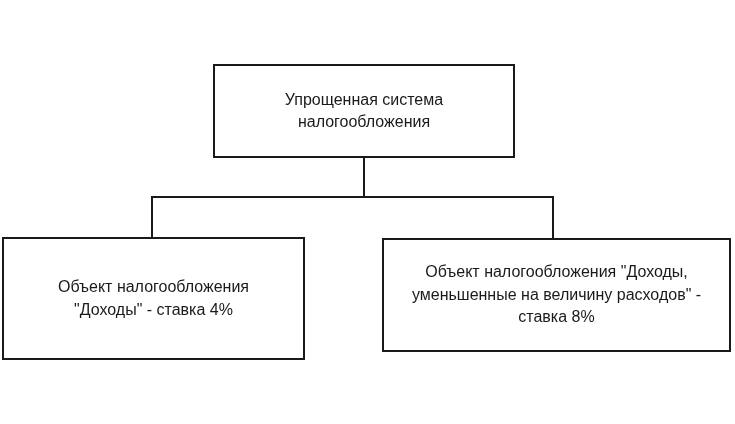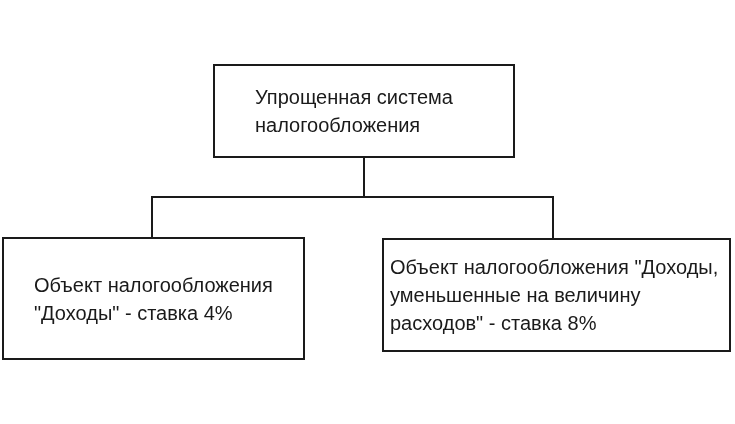--- a/index.html
+++ b/index.html
@@ -16,22 +16,23 @@
     overflow: hidden;
   }
   .node {
     position: absolute;
     box-sizing: border-box;
     border: 2px solid #1a1a1a;
     background: #ffffff;
     display: flex;
     align-items: center;
     justify-content: center;
+    text-align: center;
     color: #1a1a1a;
-    font-size: 20px;
+    font-size: 16px;
     line-height: 1.4;
   }
   .node-root {
     left: 213px; top: 64px;
     width: 302px; height: 94px;
     padding: 0 40px;
   }
   .node-left {
     left: 2px; top: 237px;
     width: 303px; height: 123px;

